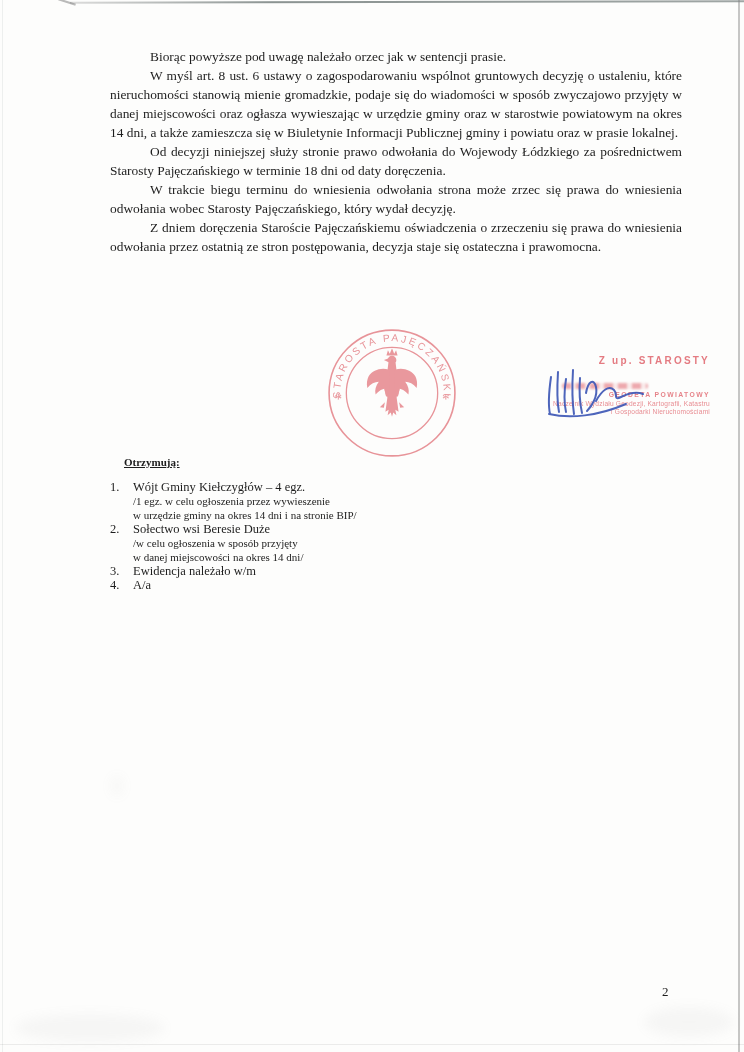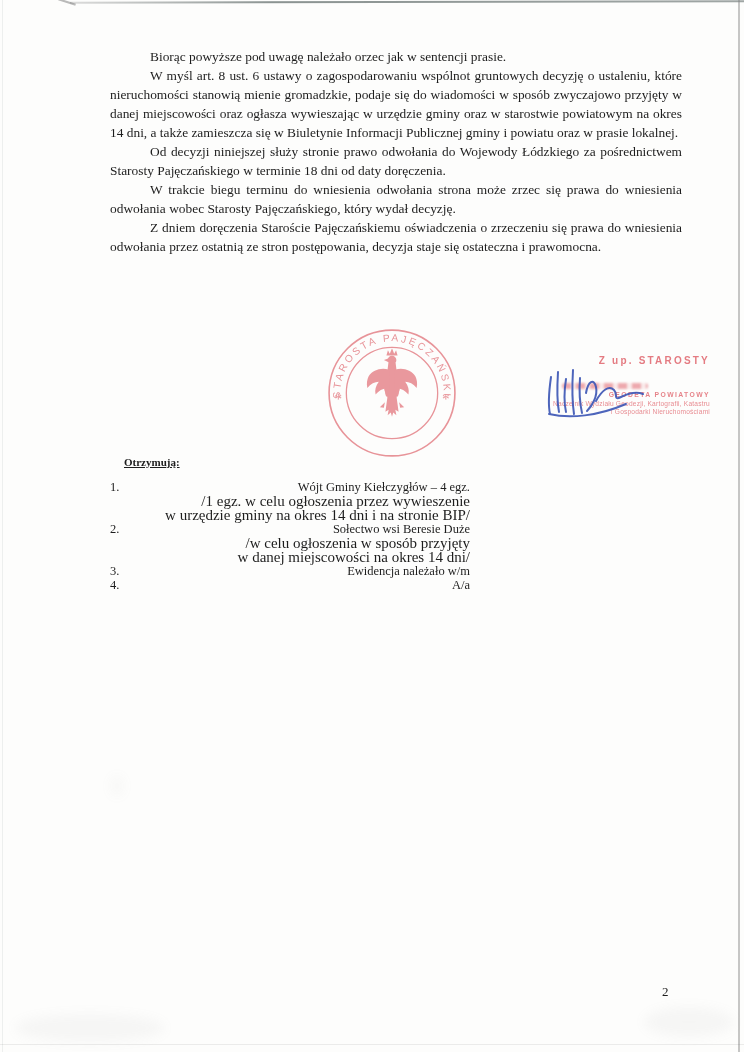--- a/index.html
+++ b/index.html
@@ -64,23 +64,23 @@
   .sig-dept{font-size:6.6px;letter-spacing:0.2px;opacity:0.75;margin-top:1.5px;}
   .sig-scribble{position:absolute;left:542px;top:361px;width:112px;height:68px;}
 
   
   .recipients{position:absolute;left:110px;top:456px;width:360px;}
   .recip-heading{
     font-size:11px;font-weight:bold;text-decoration:underline;margin:0 0 12px 14px;
   }
   .r-item{display:flex;line-height:14px;}
   .r-num{width:23px;flex:none;font-size:12.5px;}
-  .r-lines{flex:1;text-align:right;}
+  .r-lines{flex:1;}
   .r-line1{font-size:12.5px;}
-  .r-sub{font-size:15px;margin-left:8px;}
+  .r-sub{font-size:11px;}
 
   
   .page-number{position:absolute;left:662px;top:984px;font-size:13px;}
 </style>
 </head>
 <body>
 
 <div class="page">
 
   <div class="scan-top-line"></div>

